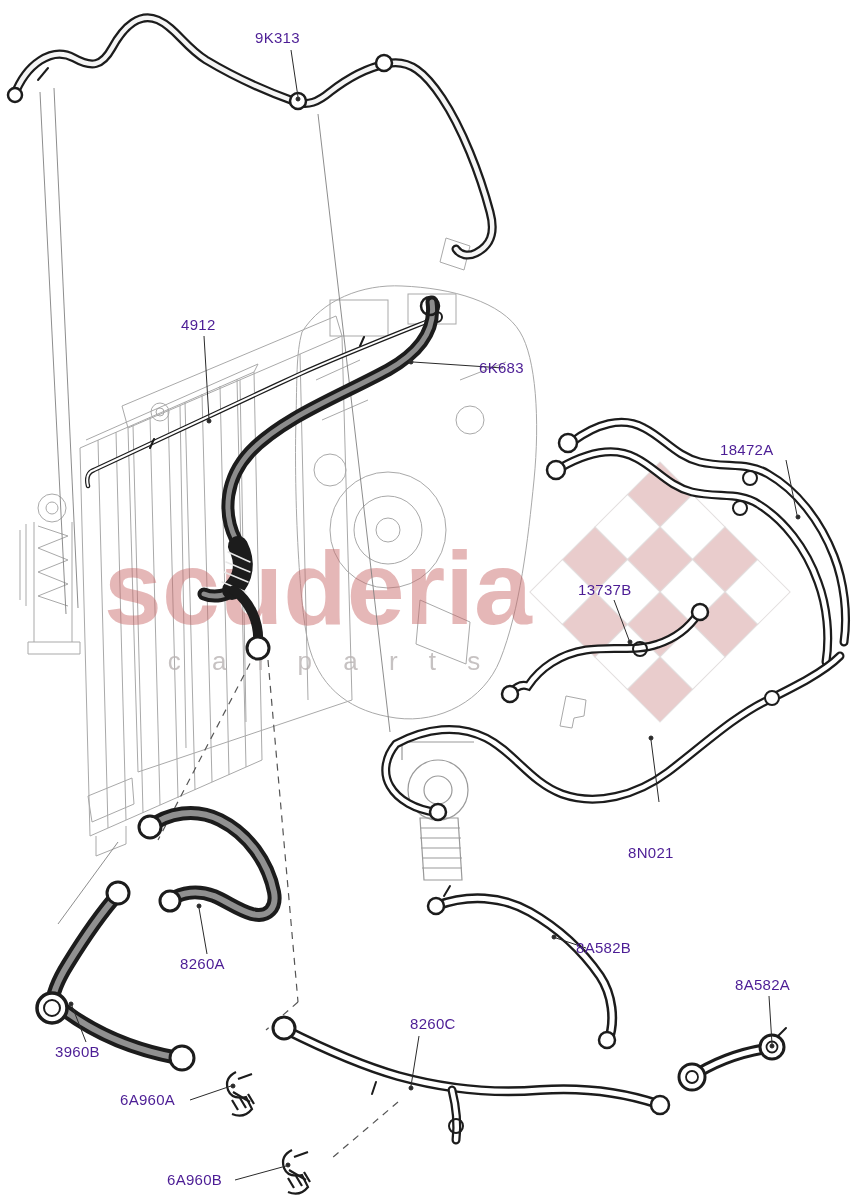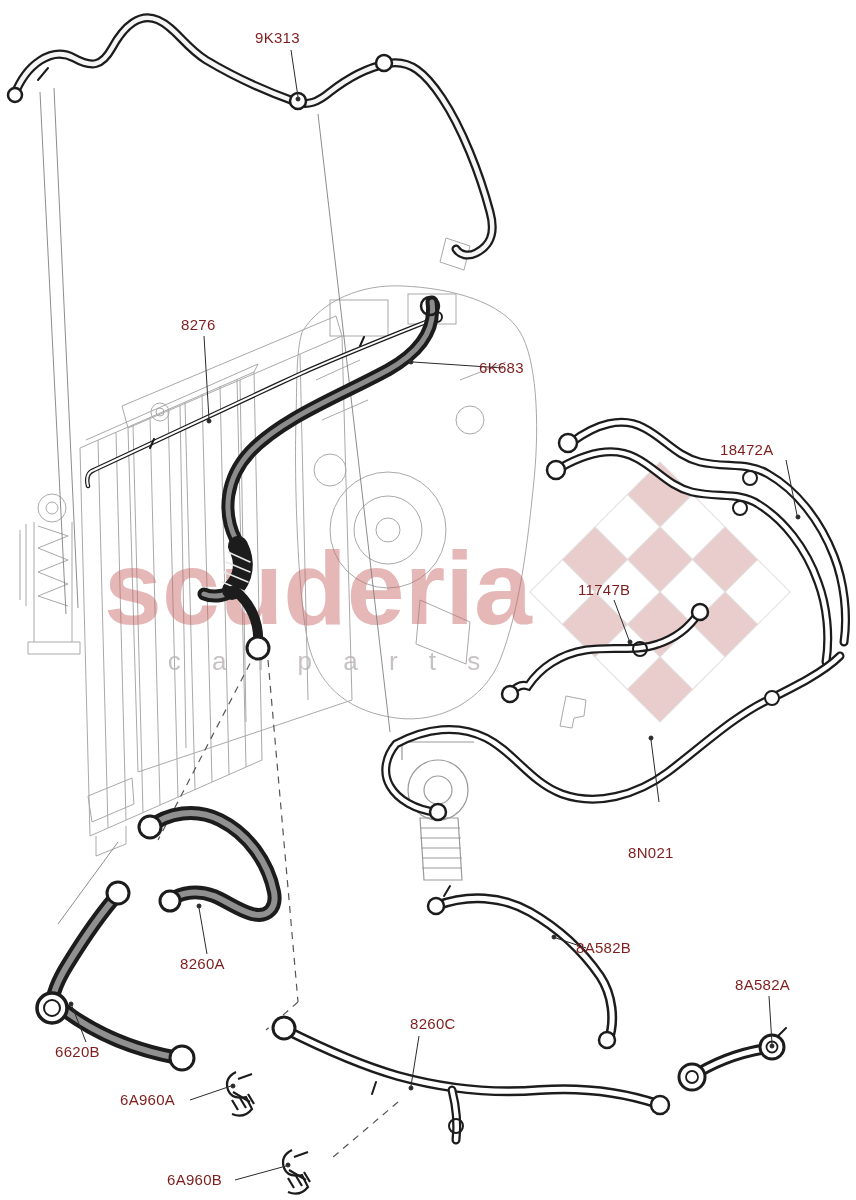--- a/index.html
+++ b/index.html
@@ -3,21 +3,21 @@
 <meta charset="utf-8">
 <style>
   html,body{margin:0;padding:0;}
   body{
     width:856px;height:1200px;position:relative;background:#ffffff;
     font-family:"Liberation Sans",sans-serif;overflow:hidden;
   }
   .canvas{position:absolute;inset:0;}
   svg.diagram{position:absolute;left:0;top:0;}
   .part-label{
-    position:absolute;color:#7f1d1d;font-size:15px;line-height:16px;
+    position:absolute;color:#4c1d95;font-size:15px;line-height:16px;
     letter-spacing:.3px;white-space:nowrap;cursor:pointer;
   }
 </style>
 </head>
 <body>
 
 <div class="canvas">
 
 <svg class="diagram" width="856" height="1200" viewBox="0 0 856 1200">
 
@@ -233,26 +233,26 @@
     <path d="M419 1036 L411 1086"></path>
         <circle cx="411" cy="1088" r="2"></circle>
     <path d="M190 1100 L231 1086"></path>
         <circle cx="233" cy="1086" r="2"></circle>
     <path d="M235 1180 L286 1166"></path>
         <circle cx="288" cy="1165" r="2"></circle>
   </g>
 </svg>
 
 <div class="part-label" style="left:255px;top:30px">9K313</div>
-<div class="part-label" style="left:181px;top:317px">8276</div>
+<div class="part-label" style="left:181px;top:317px">4912</div>
 <div class="part-label" style="left:479px;top:360px">6K683</div>
 <div class="part-label" style="left:720px;top:442px">18472A</div>
-<div class="part-label" style="left:578px;top:582px">11747B</div>
+<div class="part-label" style="left:578px;top:582px">13737B</div>
 <div class="part-label" style="left:628px;top:845px">8N021</div>
 <div class="part-label" style="left:180px;top:956px">8260A</div>
-<div class="part-label" style="left:55px;top:1044px">6620B</div>
+<div class="part-label" style="left:55px;top:1044px">3960B</div>
 <div class="part-label" style="left:576px;top:940px">8A582B</div>
 <div class="part-label" style="left:735px;top:977px">8A582A</div>
 <div class="part-label" style="left:410px;top:1016px">8260C</div>
 <div class="part-label" style="left:120px;top:1092px">6A960A</div>
 <div class="part-label" style="left:167px;top:1172px">6A960B</div>
 
 </div>
 
 </body></html>

